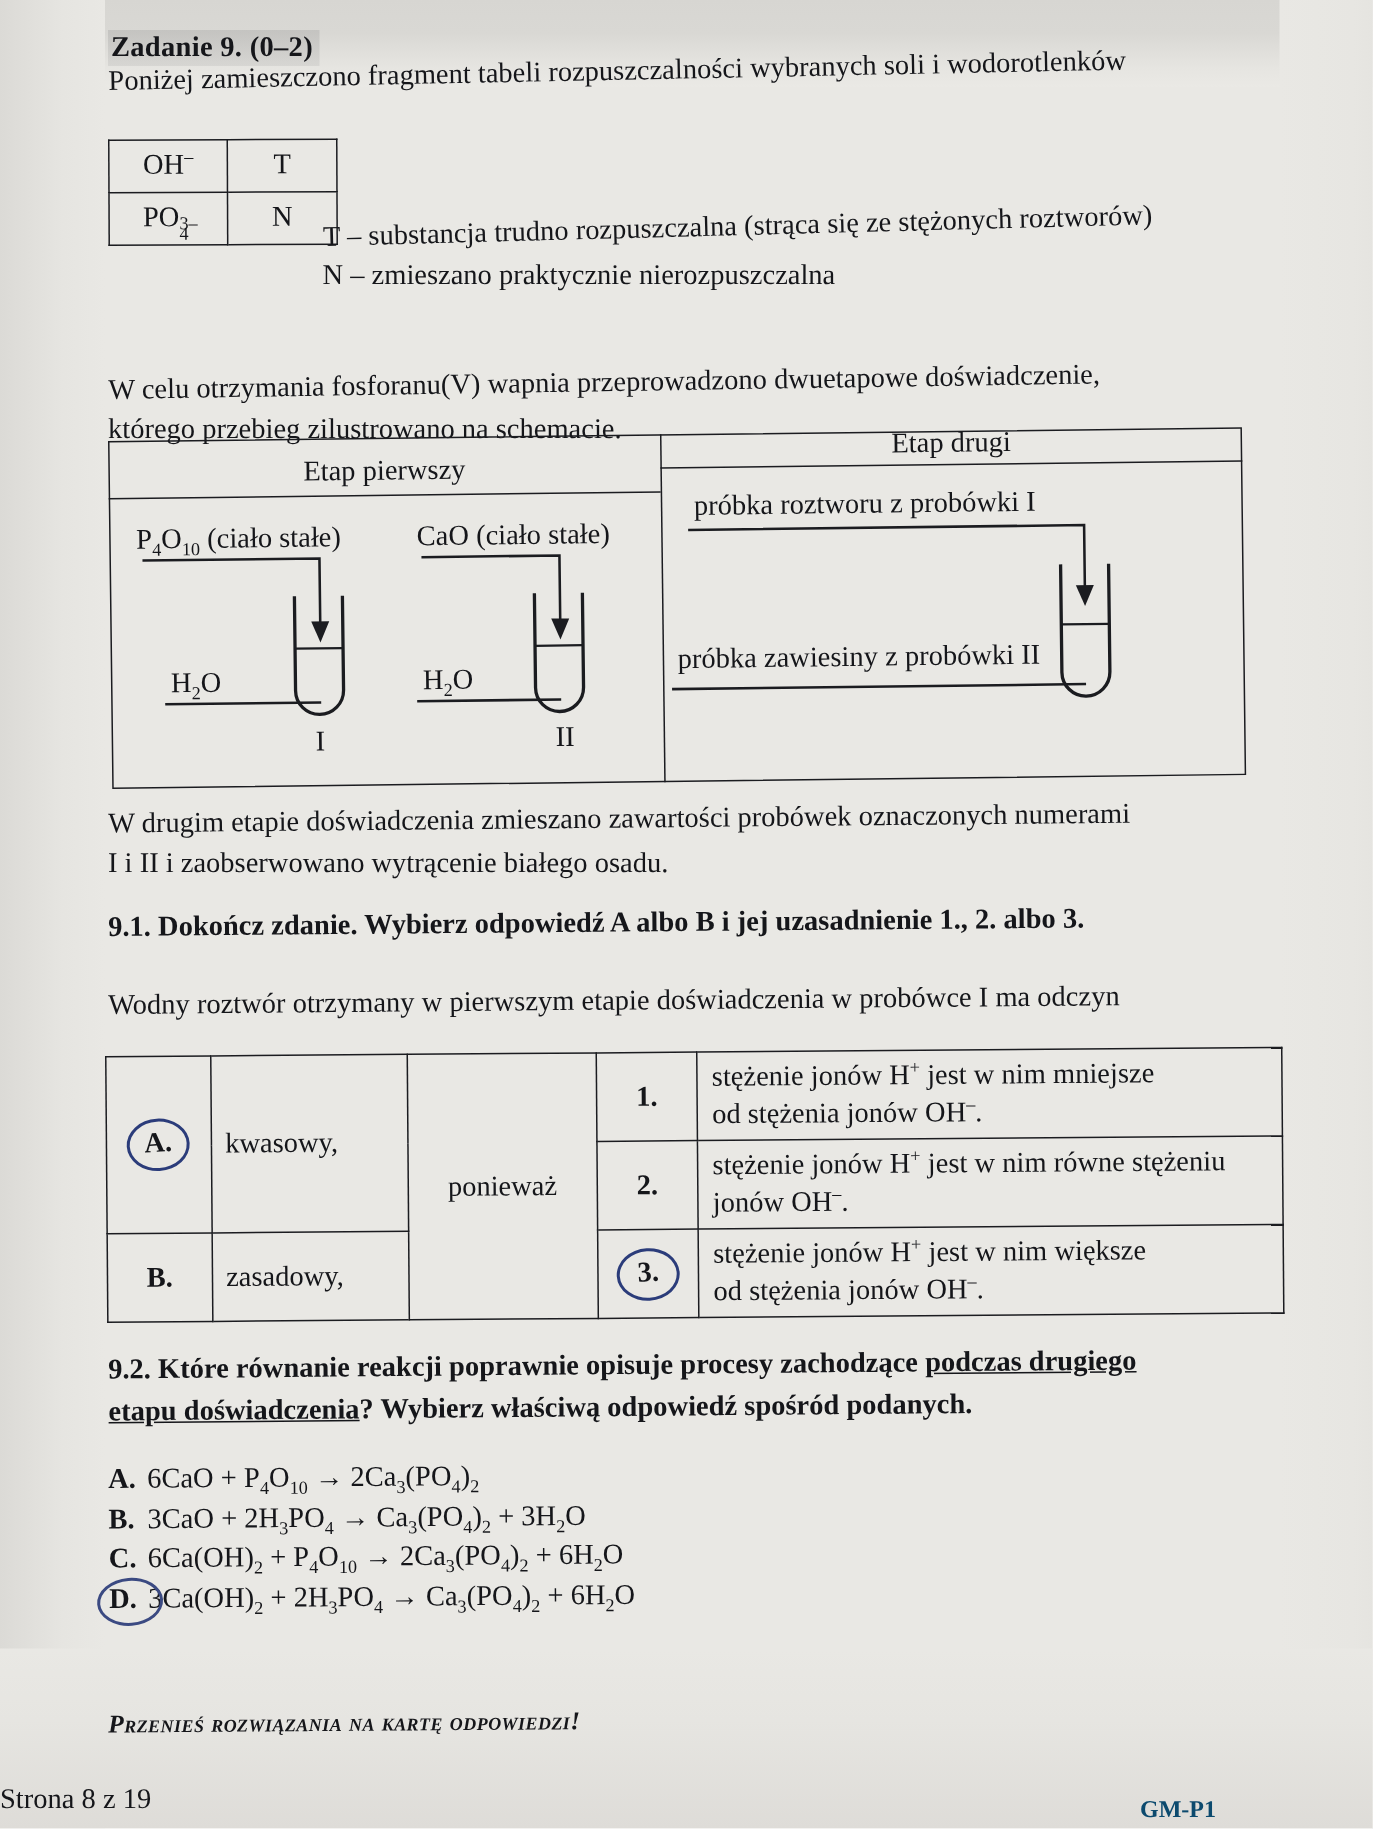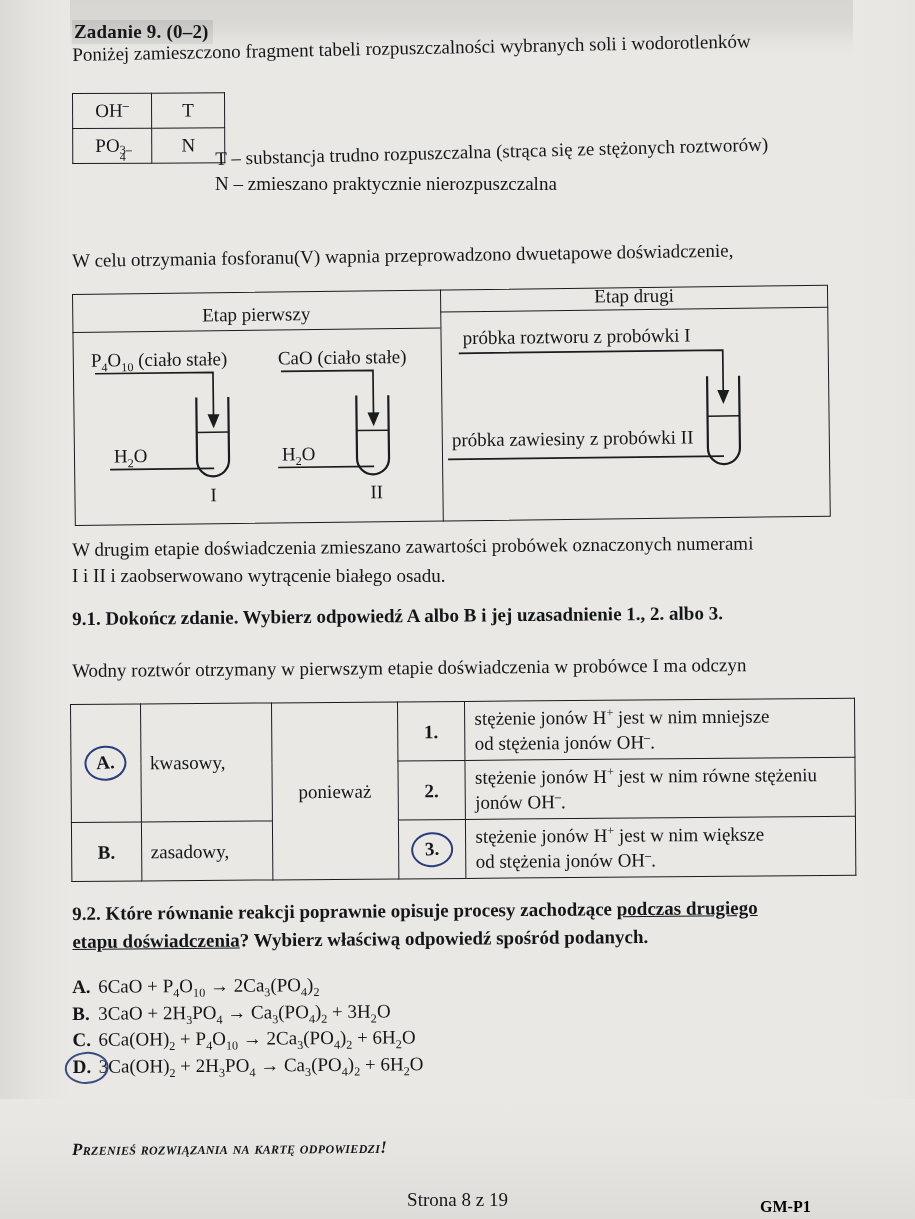--- a/index.html
+++ b/index.html
@@ -222,28 +222,28 @@
     font-size: 17px;
     font-weight: bold;
     font-style: italic;
     font-variant: small-caps;
     letter-spacing: .3px;
     transform: rotate(-0.4deg); transform-origin: left top;
   }
   .page-no {
     left: 0; top: 1189px;
     width: 915px;
-    text-align: center;
+    text-align: left;
     font-size: 19px;
   }
   .code {
     left: 760px; top: 1198px;
     font-size: 16px;
     font-weight: bold;
-    color: #000000;
+    color: #0c4a6e;
   }
 </style>
 </head>
 <body>
 
 <div id="page">
   <div id="paper-shade-top"></div>
   <div id="paper-shade-left"></div>
   <div id="paper-shade-right"></div>
   <div id="paper-shade-bottom"></div>
@@ -269,20 +269,21 @@
       </tr>
     </tbody>
       </table>
 
     <div class="blk legend">
       <span class="l1">T – substancja trudno rozpuszczalna (strąca się ze stężonych roztworów)</span>
       <span>N – zmieszano praktycznie nierozpuszczalna</span>
     </div>
 
     <div class="blk para intro3">W celu otrzymania fosforanu(V) wapnia przeprowadzono dwuetapowe doświadczenie,</div>
+    <div class="blk para intro4">którego przebieg zilustrowano na schemacie.</div>
 
     <div class="blk schema">
       <div class="frame"></div>
       <div class="vdiv"></div>
       <div class="hdiv-left"></div>
       <div class="hdiv-right"></div>
 
       <div class="hdr hdr-left">Etap pierwszy</div>
       <div class="hdr hdr-right">Etap drugi</div>
 

